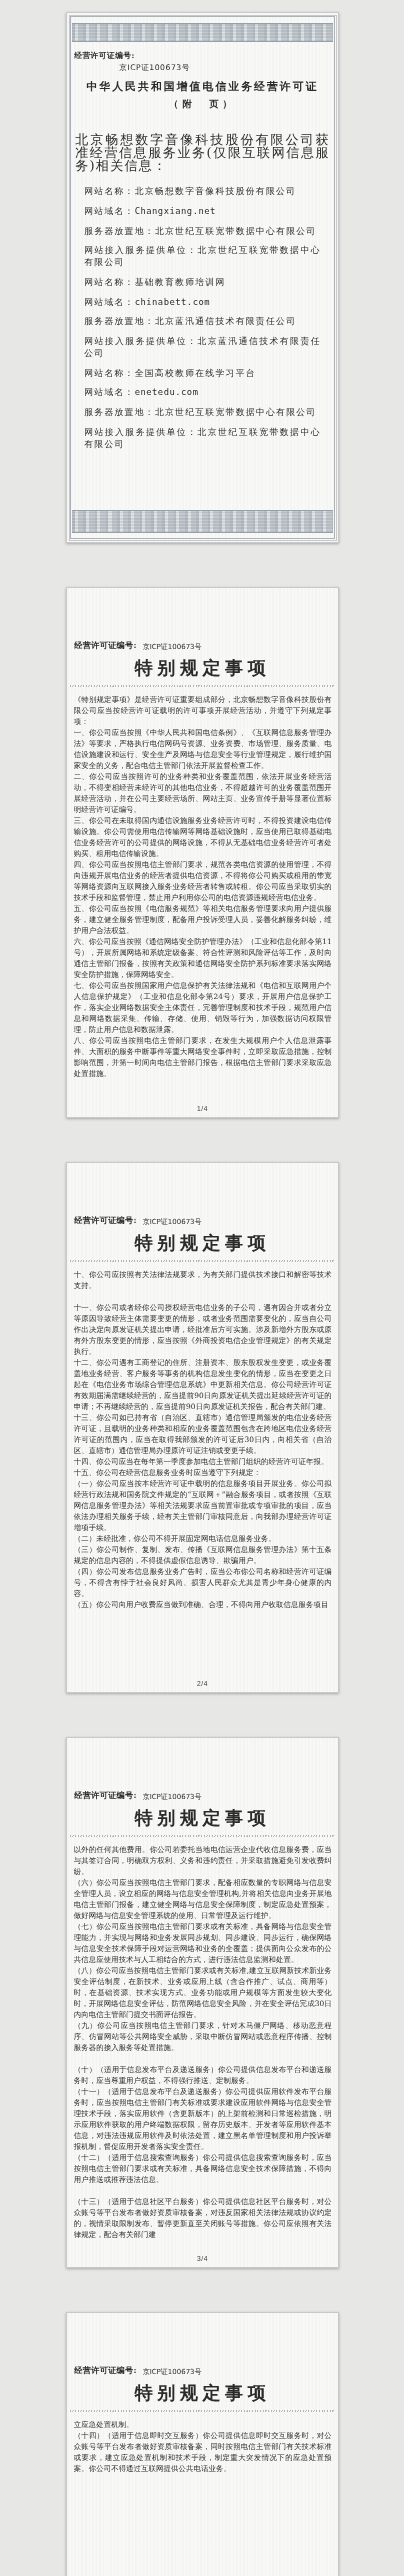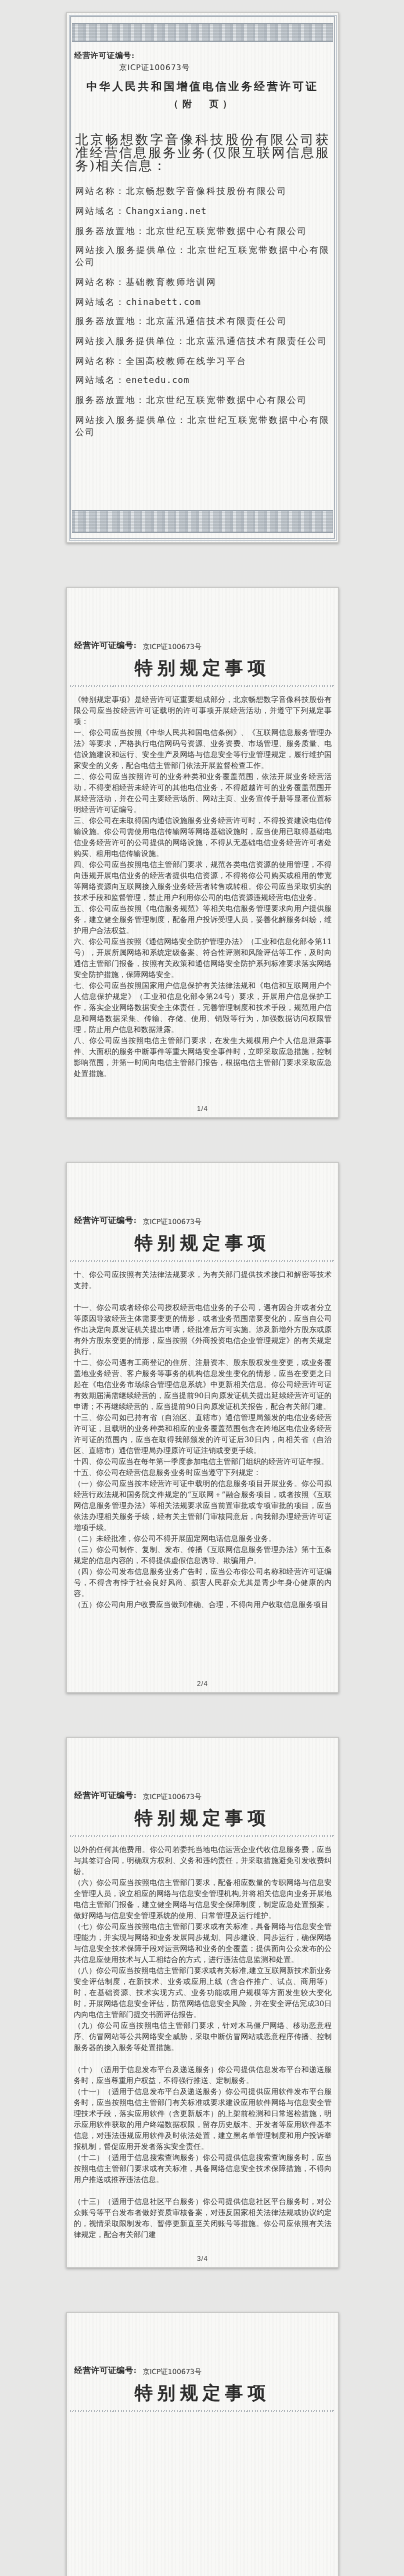--- a/index.html
+++ b/index.html
@@ -30,21 +30,21 @@
     border-top:0.5px solid #97a0a9;border-bottom:0.5px solid #97a0a9;
   }
   .ornate-band.top{top:10.3px;}
   .ornate-band.bottom{bottom:9.3px;height:20.6px;}
   .cert-inner{position:absolute;left:7.2px;right:7.2px;top:37px;}
   .cert-header .lbl{font-size:7.7px;font-weight:bold;letter-spacing:0.5px;}
   .cert-header .num{display:block;margin-left:45px;margin-top:2.1px;font-size:7.7px;letter-spacing:0.5px;font-family:"DejaVu Sans","Liberation Sans",sans-serif;}
   .cert-title{margin:7.2px 0 0 0;text-align:center;font-size:10.8px;font-weight:bold;letter-spacing:2.1px;}
   .cert-subtitle{text-align:center;font-size:9.3px;font-weight:bold;letter-spacing:4.1px;margin-top:4px;}
   .cert-intro{margin:21.6px 1px 13.4px 1px;font-size:13px;letter-spacing:1.3px;line-height:13px;text-align:justify;}
-  .cert-rows{margin:0 1px;}
+  .cert-rows{margin:0 10px;}
   .cert-row{font-size:8.8px;letter-spacing:1.3px;line-height:12px;margin-bottom:7.7px;text-align:justify;}
   .latin{font-family:"DejaVu Sans Mono","Liberation Mono",monospace;letter-spacing:0.5px;}
   
   .prov-header{margin:52px 7.2px 0 7.2px;}
   .prov-header .lbl{font-size:8.2px;font-weight:bold;letter-spacing:0.3px;}
   .prov-header .num{font-size:7px;position:relative;top:1px;margin-left:3.1px;font-family:"DejaVu Sans","Liberation Sans",sans-serif;}
   .prov-title{margin:5.2px 0 0 0;text-align:center;font-size:18px;font-weight:bold;letter-spacing:4.6px;}
   .wavy{height:2.6px;margin:4.6px 3.1px 0 3.1px;
     background:repeating-linear-gradient(104deg,#99a1a8 0 1px,rgba(0,0,0,0) 1px 2.6px);
     opacity:.75;}
@@ -198,16 +198,22 @@
       <div class="page-num">3/4</div>
     </div>
 
     <div class="page prov-page" style="top: 2312px;">
       <div class="prov-header">
         <span class="lbl">经营许可证编号:</span>
         <span class="num">京ICP证100673号</span>
       </div>
       <h2 class="prov-title">特别规定事项</h2>
       <div class="wavy"></div>
+      <div class="prov-body">
+
+          <p class="para">立应急处置机制。</p>
+
+          <p class="para">（十四）（适用于信息即时交互服务）你公司提供信息即时交互服务时，对公众账号等平台发布者做好资质审核备案，同时按照电信主管部门有关技术标准或要求，建立应急处置机制和技术手段，制定重大突发情况下的应急处置预案。你公司不得通过互联网提供公共电话业务。</p>
+        </div>
 
     </div>
   </div>
 
 
 </body></html>

